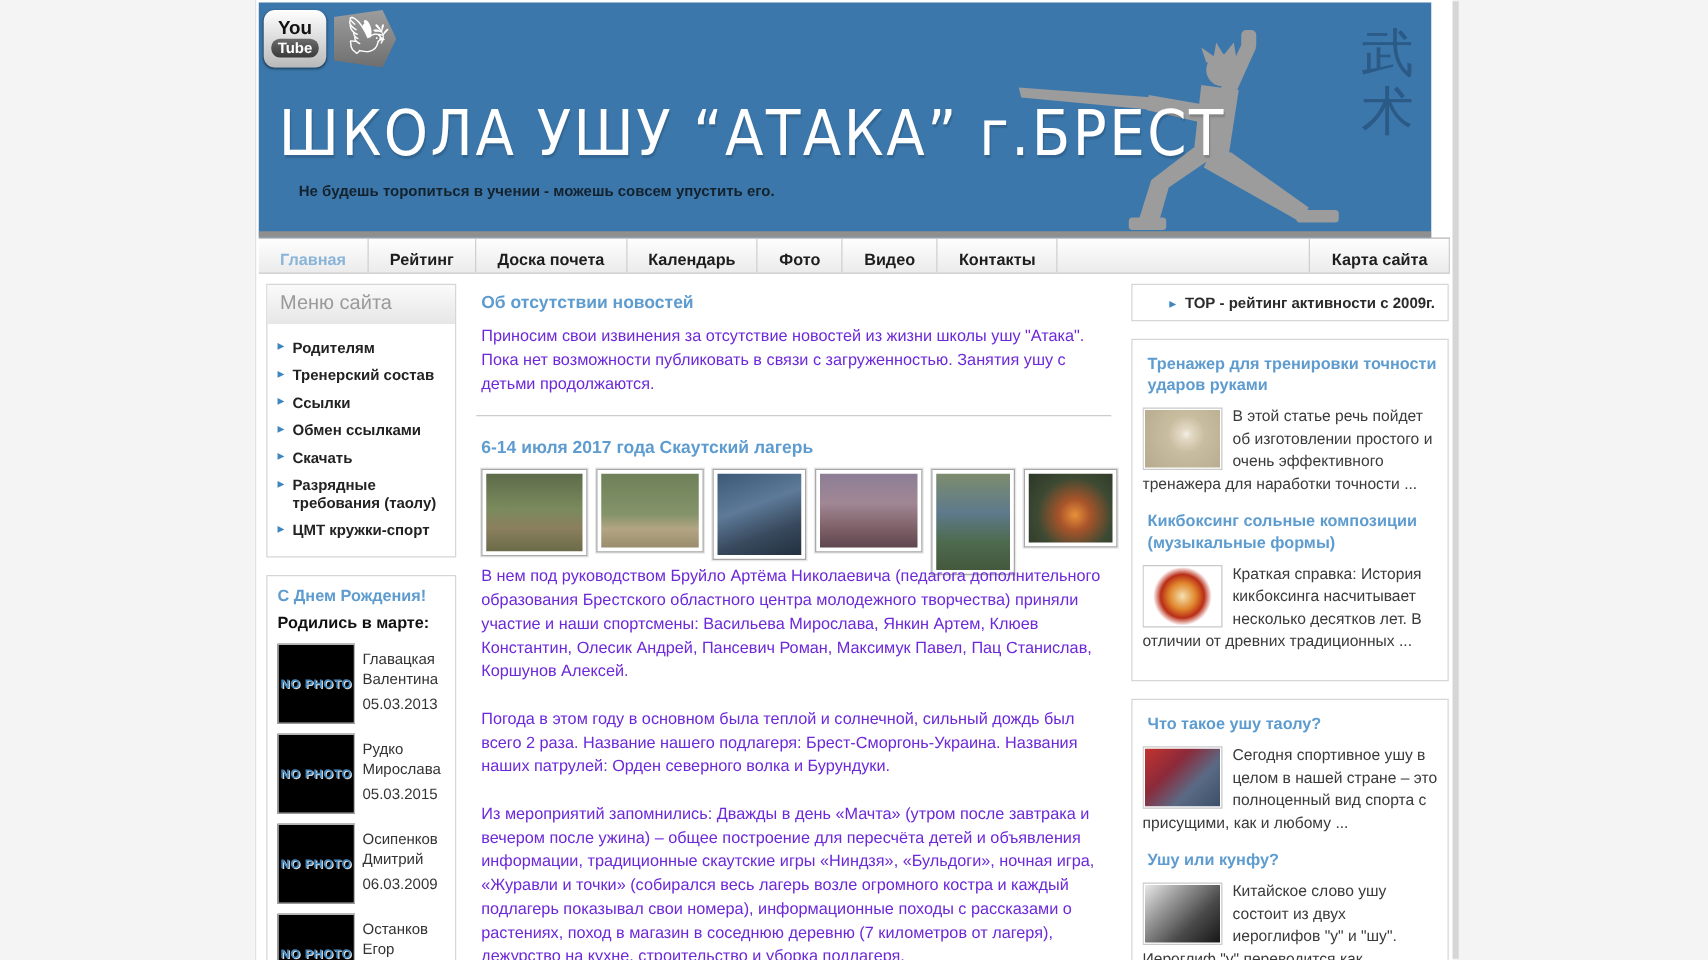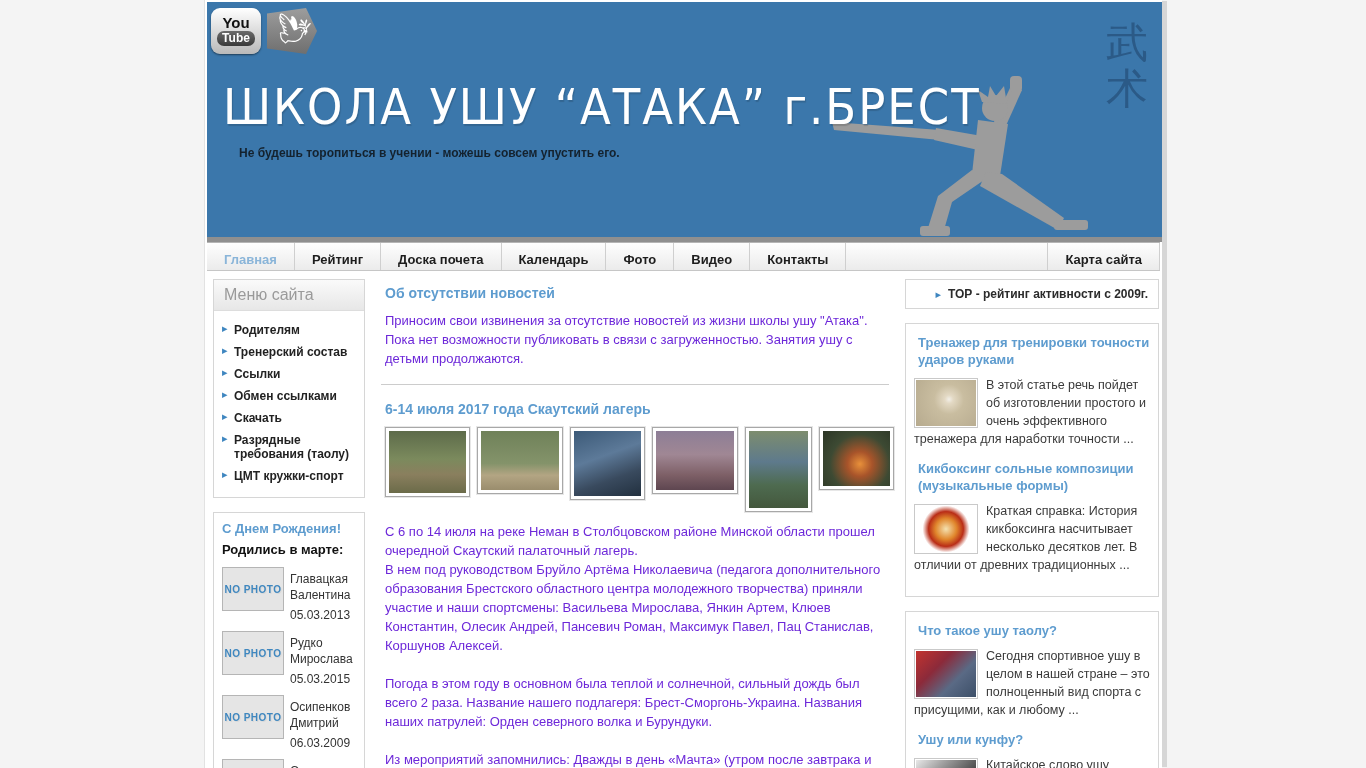--- a/index.html
+++ b/index.html
@@ -2,21 +2,21 @@
 <html lang="ru"><head>
 <meta charset="utf-8">
 <style>
   * { margin:0; padding:0; box-sizing:border-box; }
   html,body { width:1366px; height:768px; overflow:hidden; background:#f4f4f4;
               font-family:"Liberation Sans","DejaVu Sans",sans-serif; }
   .page { position:relative; width:958px; height:768px; margin:0 auto; background:#fff;
           border-left:1px solid #e2e2e2; box-shadow:6px 0 0 -1px #d6d6d6; overflow:hidden; }
 
   
-  .header { position:relative; height:240px; margin:2px 0 0 2px; background:#3b77ab; overflow:hidden; }
+  .header { position:relative; height:188px; margin:2px 17px 0 2px; background:#3b77ab; overflow:hidden; }
   .header-bottom-strip { position:absolute; left:0; right:0; bottom:0; height:5px; background:#8f8f8f; }
   .badges { position:absolute; top:6px; left:4px; display:flex; gap:6px; }
   .yt-badge { width:50px; height:46px; border-radius:9px; background:linear-gradient(#ffffff,#b9b9b9);
               box-shadow:0 1px 2px rgba(0,0,0,.5); display:flex; flex-direction:column; align-items:center;
               justify-content:center; }
   .yt-top { font-weight:bold; font-size:15px; color:#111; line-height:14px; }
   .yt-bottom { font-weight:bold; font-size:12px; color:#fff; background:linear-gradient(#6b6b6b,#3a3a3a);
                border-radius:7px; padding:0 5px; line-height:15px; margin-top:1px; }
   .bird-badge { width:50px; height:46px; position:relative; }
   .bird-shape { position:absolute; inset:0; background:linear-gradient(#9d9d9d,#6f6f6f);
@@ -50,21 +50,21 @@
   .box { border:1px solid #d6d6d6; background:#fff; margin-bottom:14px; }
   .menu-head { background:linear-gradient(#fafafa,#e7e7e7); border-bottom:1px solid #ddd;
                color:#9a9a9a; font-size:16px; font-weight:normal; padding:6px 10px; }
   .menu-list { list-style:none; padding:8px 8px 10px 8px; }
   .menu-list li { font-size:12px; font-weight:bold; color:#222; padding:4px 0 4px 12px; position:relative; cursor:pointer; }
   .menu-list li::before { content:"\25B8"; color:#3e86c0; position:absolute; left:0; top:3px; font-size:11px; }
   .bday-box { padding:8px; }
   .bday-title { color:#5e9ccf; font-size:13px; font-weight:bold; margin-bottom:6px; }
   .bday-sub { color:#111; font-size:13px; font-weight:bold; margin-bottom:10px; }
   .bday-entry { display:flex; gap:6px; margin-bottom:8px; }
-  .nophoto { width:62px; height:44px; flex:0 0 62px; border:1px solid #b5b5b5; background:#e5e5e5;
+  .nophoto { width:62px; height:64px; flex:0 0 62px; border:1px solid #b5b5b5; background:#000000;
              display:flex; align-items:center; justify-content:center; }
   .nophoto span { color:#3f87bf; font-weight:bold; font-size:10px; letter-spacing:.5px;
                   text-shadow:1px 1px 0 #d9d9d9; }
   .bday-meta { font-size:12px; color:#333; line-height:16px; padding-top:4px; }
   .bday-name { margin-bottom:4px; }
 
   
   .post-title { color:#5e9ccf; font-size:14px; font-weight:bold; margin:6px 0 10px 4px; cursor:pointer; }
   .post-body { font-size:13px; color:#6d28d9; line-height:19px; margin-left:4px; }
   .divider { border:none; border-top:1px solid #ccc; margin:16px 0; }
@@ -244,21 +244,20 @@
           </div>
         <div class="frame">
             <span class="ph ph5"></span>
           </div>
         <div class="frame">
             <span class="ph ph6"></span>
           </div>
       </div>
 
       <div class="post-body p-block">
-        <p>С 6 по 14 июля на реке Неман в Столбцовском районе Минской области прошел очередной Скаутский палаточный лагерь.</p>
         <p class="tight">В нем под руководством Бруйло Артёма Николаевича (педагога дополнительного образования Брестского областного центра молодежного творчества) приняли участие и наши спортсмены: Васильева Мирослава, Янкин Артем, Клюев Константин, Олесик Андрей, Пансевич Роман, Максимук Павел, Пац Станислав, Коршунов Алексей.</p>
         <p>Погода в этом году в основном была теплой и солнечной, сильный дождь был всего 2 раза. Название нашего подлагеря: Брест-Сморгонь-Украина. Названия наших патрулей: Орден северного волка и Бурундуки.</p>
         <p>Из мероприятий запомнились: Дважды в день «Мачта» (утром после завтрака и вечером после ужина) – общее построение для пересчёта детей и объявления информации, традиционные скаутские игры «Ниндзя», «Бульдоги», ночная игра, «Журавли и точки» (собирался весь лагерь возле огромного костра и каждый подлагерь показывал свои номера), информационные походы с рассказами о растениях, поход в магазин в соседнюю деревню (7 километров от лагеря), дежурство на кухне, строительство и уборка подлагеря.</p>
 
       </div>
 
     </div>
 
     <div class="col-right">
       <div class="top-box">

